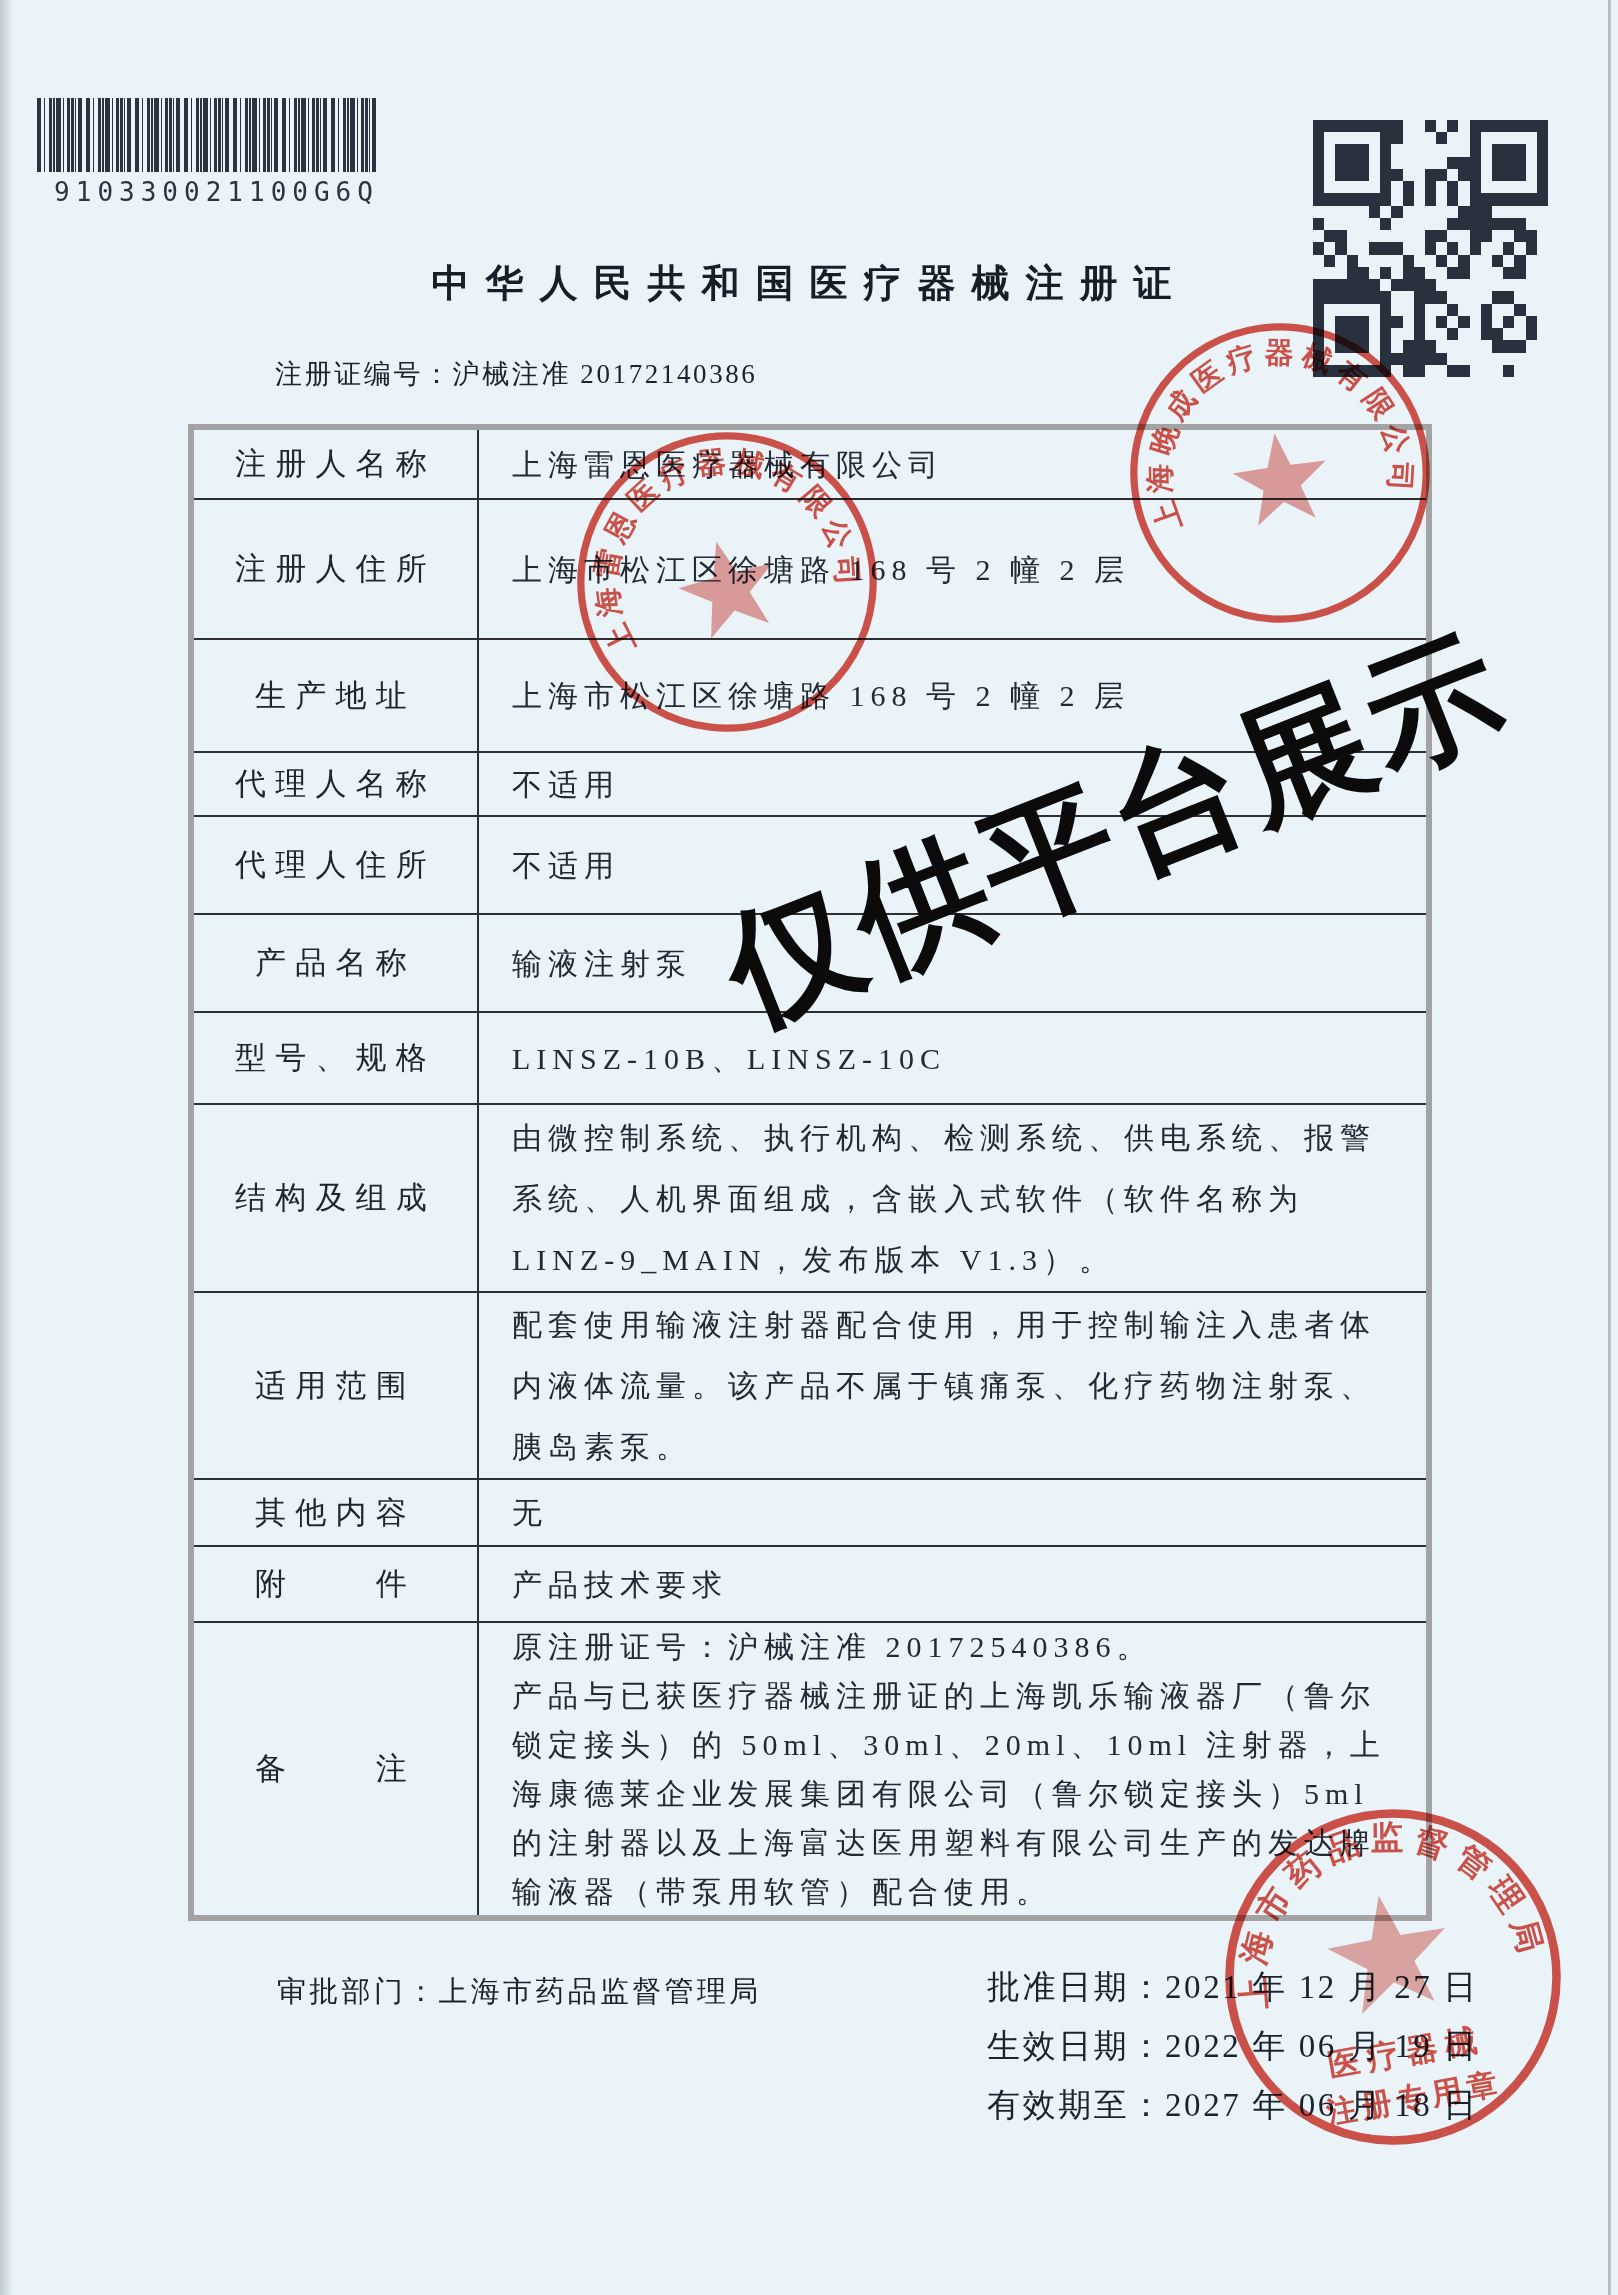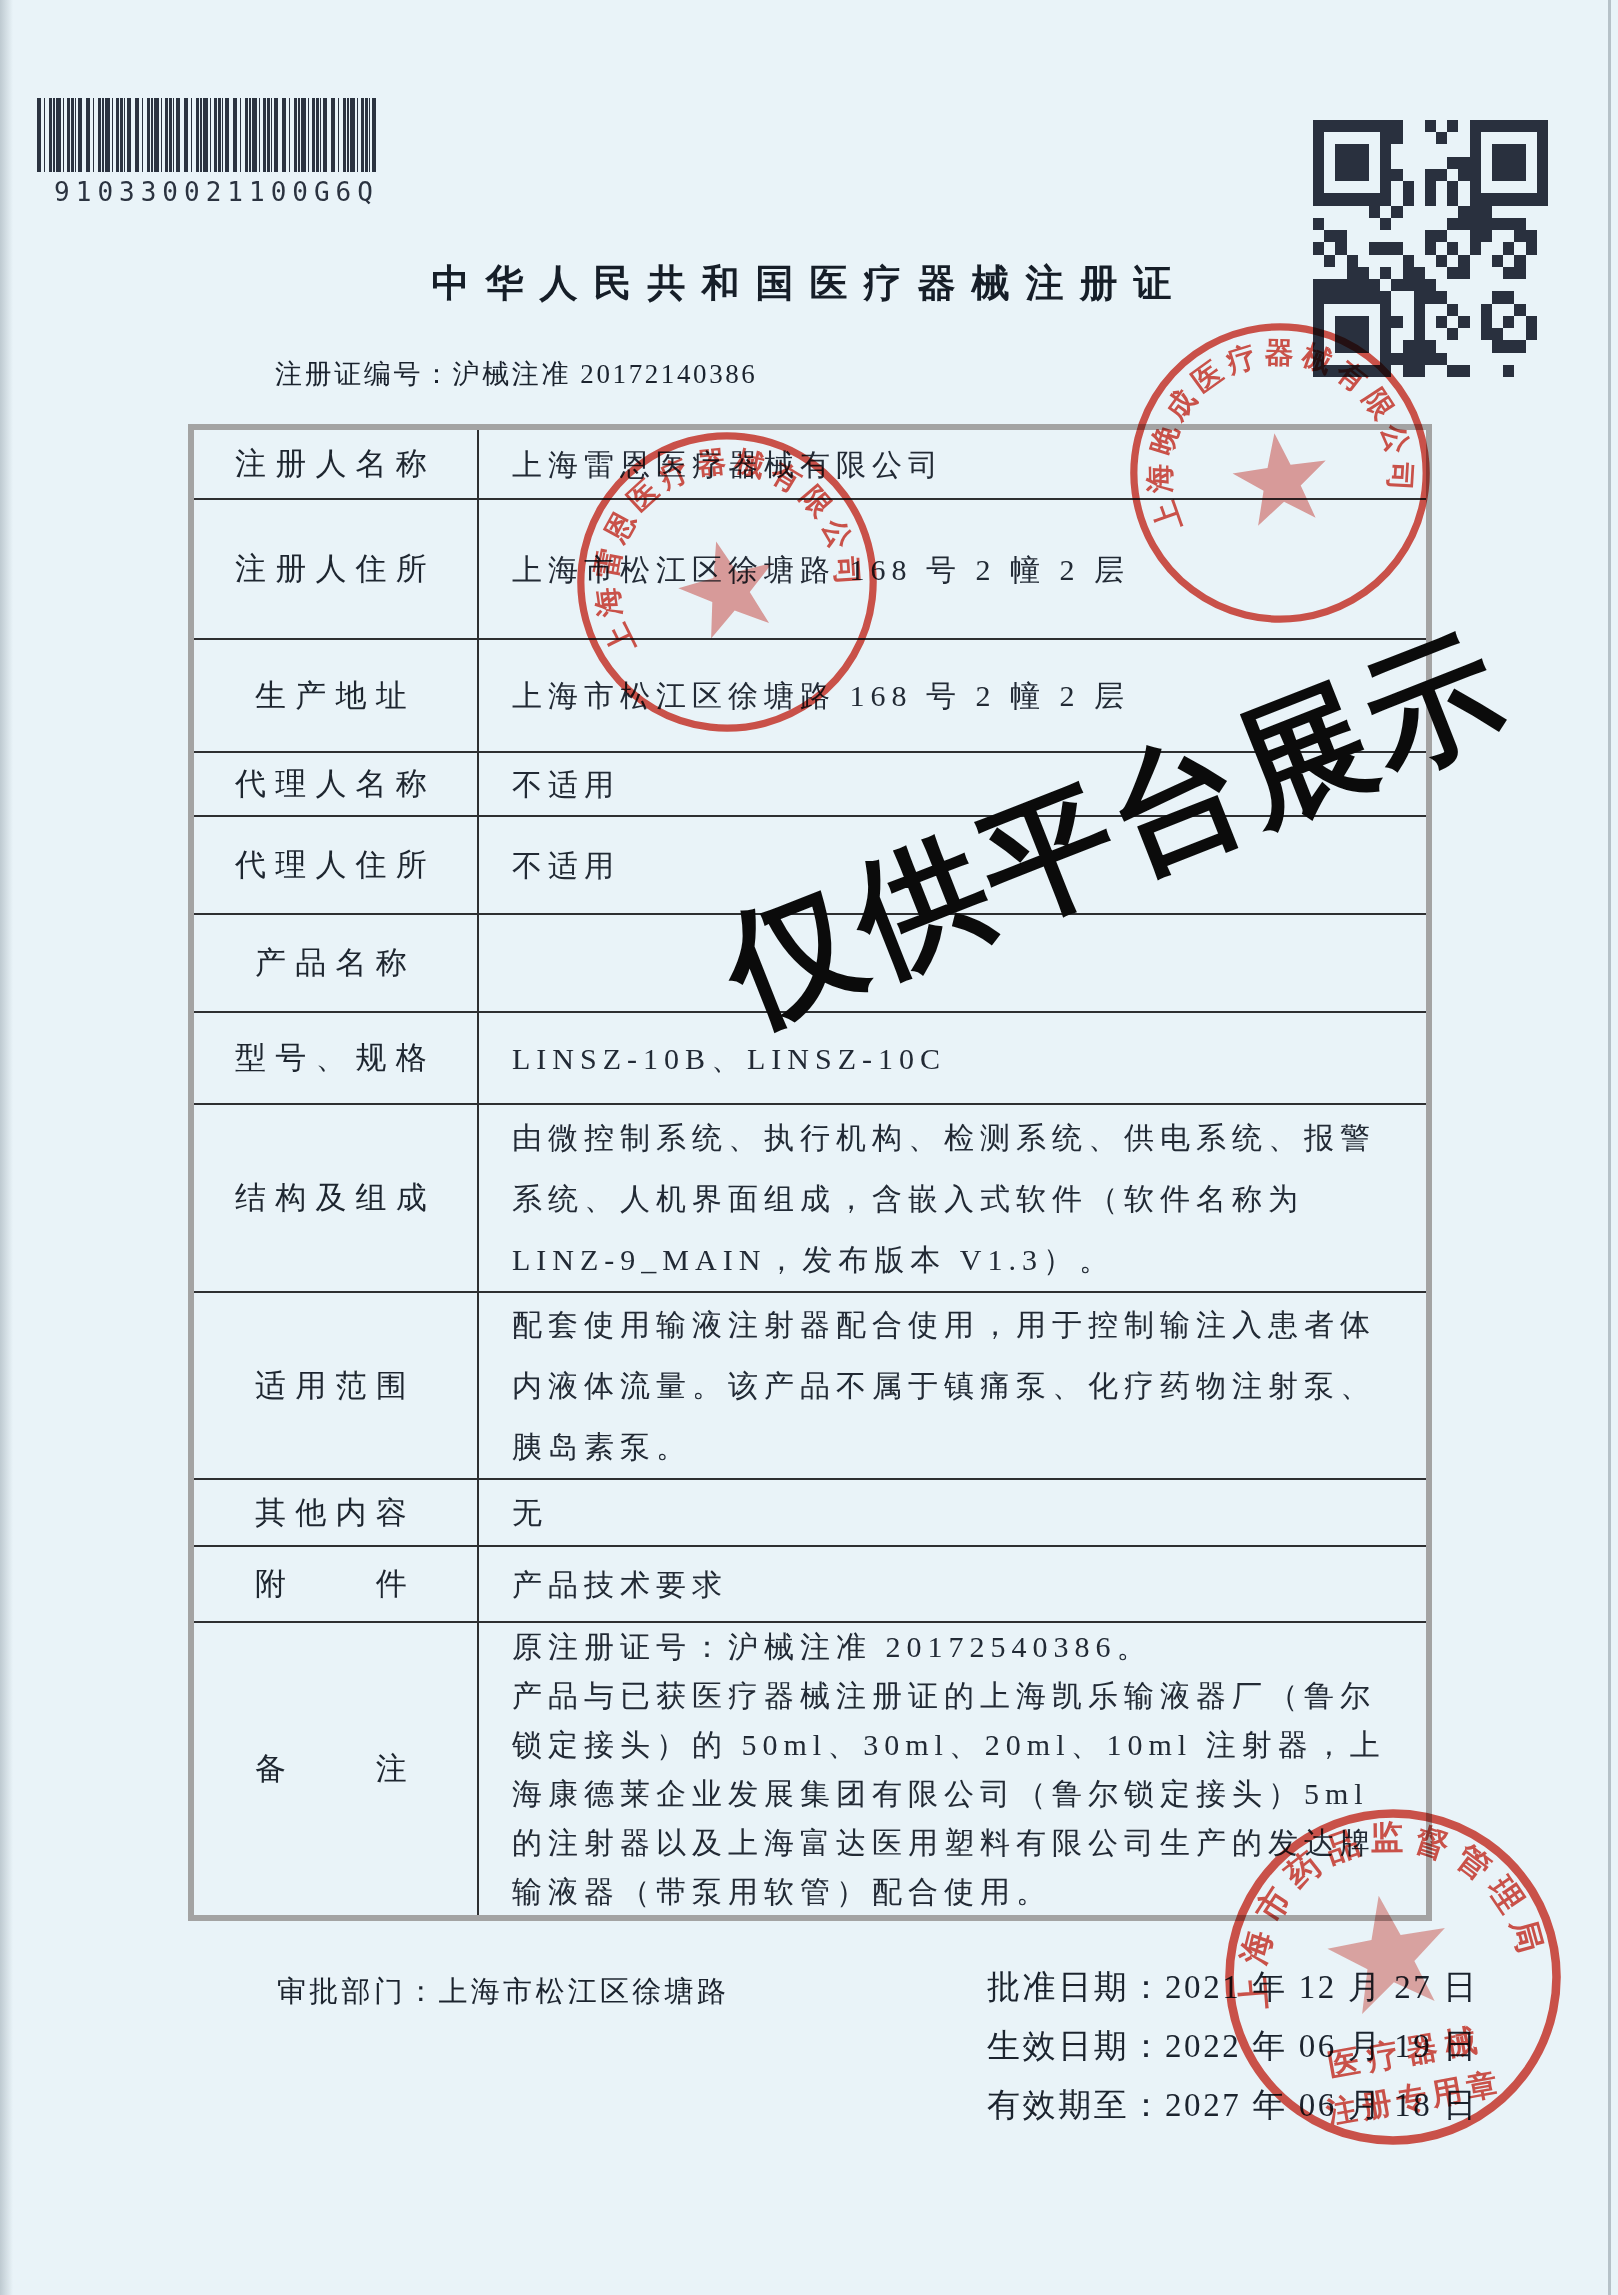--- a/index.html
+++ b/index.html
@@ -301,20 +301,21 @@
     <div class="row" style="height:64px">
       <div class="cell-label">代理人名称</div>
       <div class="cell-value">不适用</div>
     </div>
     <div class="row" style="height:98px">
       <div class="cell-label">代理人住所</div>
       <div class="cell-value">不适用</div>
     </div>
     <div class="row" style="height:98px">
       <div class="cell-label">产品名称</div>
+      <div class="cell-value">输液注射泵</div>
     </div>
     <div class="row" style="height:92px">
       <div class="cell-label">型号、规格</div>
       <div class="cell-value">LINSZ-10B、LINSZ-10C</div>
     </div>
     <div class="row" style="height:188px">
       <div class="cell-label">结构及组成</div>
       <div class="cell-value">由微控制系统、执行机构、检测系统、供电系统、报警系统、人机界面组成，含嵌入式软件（软件名称为 LINZ-9_MAIN，发布版本 V1.3）。</div>
     </div>
     <div class="row" style="height:187px">
@@ -329,21 +330,21 @@
       <div class="cell-label">附　　件</div>
       <div class="cell-value">产品技术要求</div>
     </div>
     <div class="row lh-sm" style="height:292px">
       <div class="cell-label">备　　注</div>
       <div class="cell-value">原注册证号：沪械注准 20172540386。
 产品与已获医疗器械注册证的上海凯乐输液器厂（鲁尔锁定接头）的 50ml、30ml、20ml、10ml 注射器，上海康德莱企业发展集团有限公司（鲁尔锁定接头）5ml 的注射器以及上海富达医用塑料有限公司生产的发达牌输液器（带泵用软管）配合使用。</div>
     </div>
   </div>
 
-  <div class="approval">审批部门：上海市松江区徐塘路</div>
+  <div class="approval">审批部门：上海市药品监督管理局</div>
   <div class="dates">
     <div>批准日期：2021 年 12 月 27 日</div>
     <div>生效日期：2022 年 06 月 19 日</div>
     <div>有效期至：2027 年 06 月 18 日</div>
   </div>
 
   <div class="stamp rot-15 stamps-layer" style="left:569px;top:424px;width:316px;height:316px;">
     <svg width="316" height="316" viewBox="-240 -240 480 480">
       <circle r="222" fill="none" stroke="#d6372b" stroke-width="11"></circle>
       <defs>

